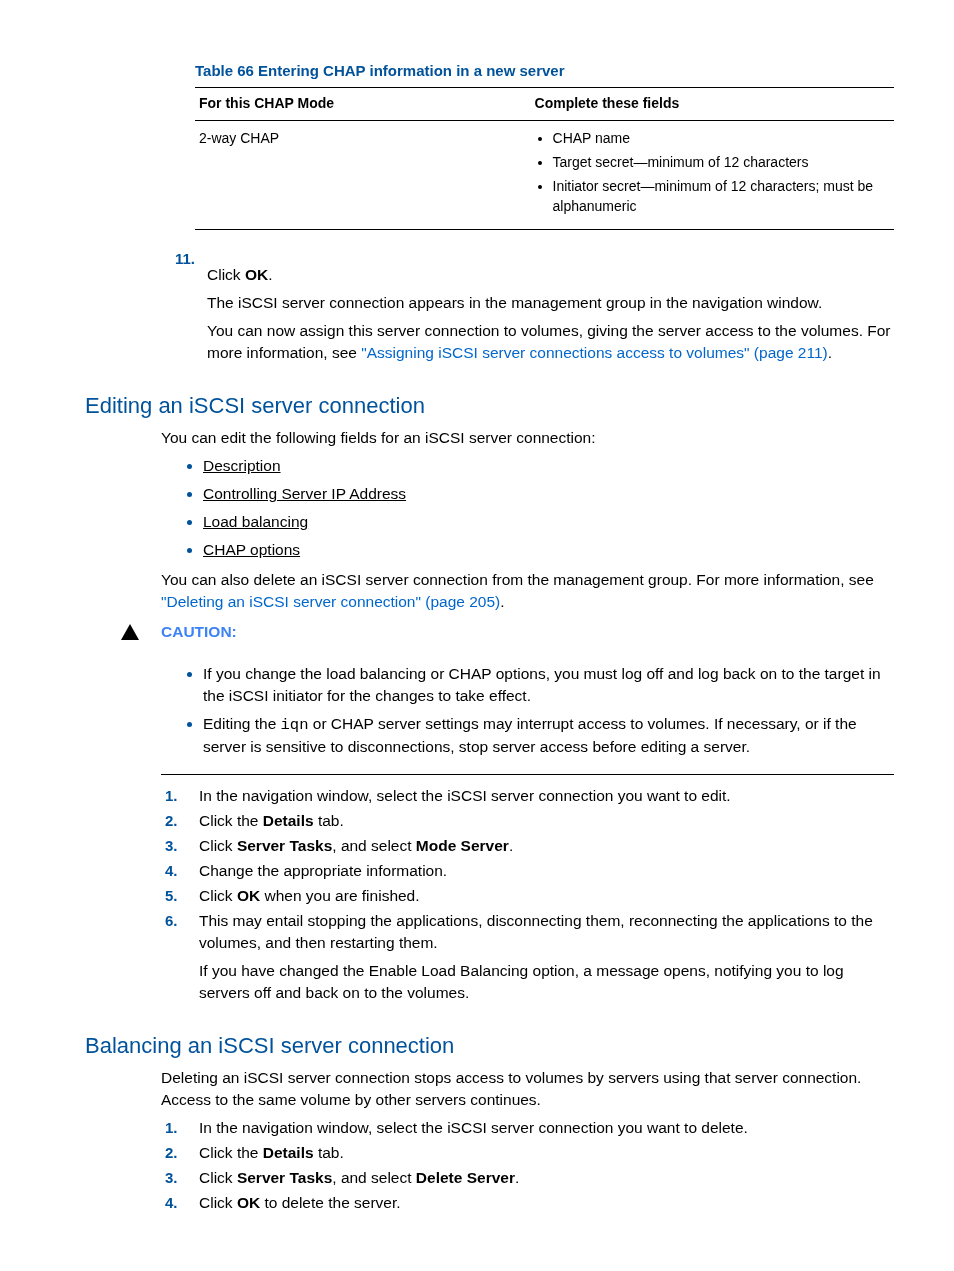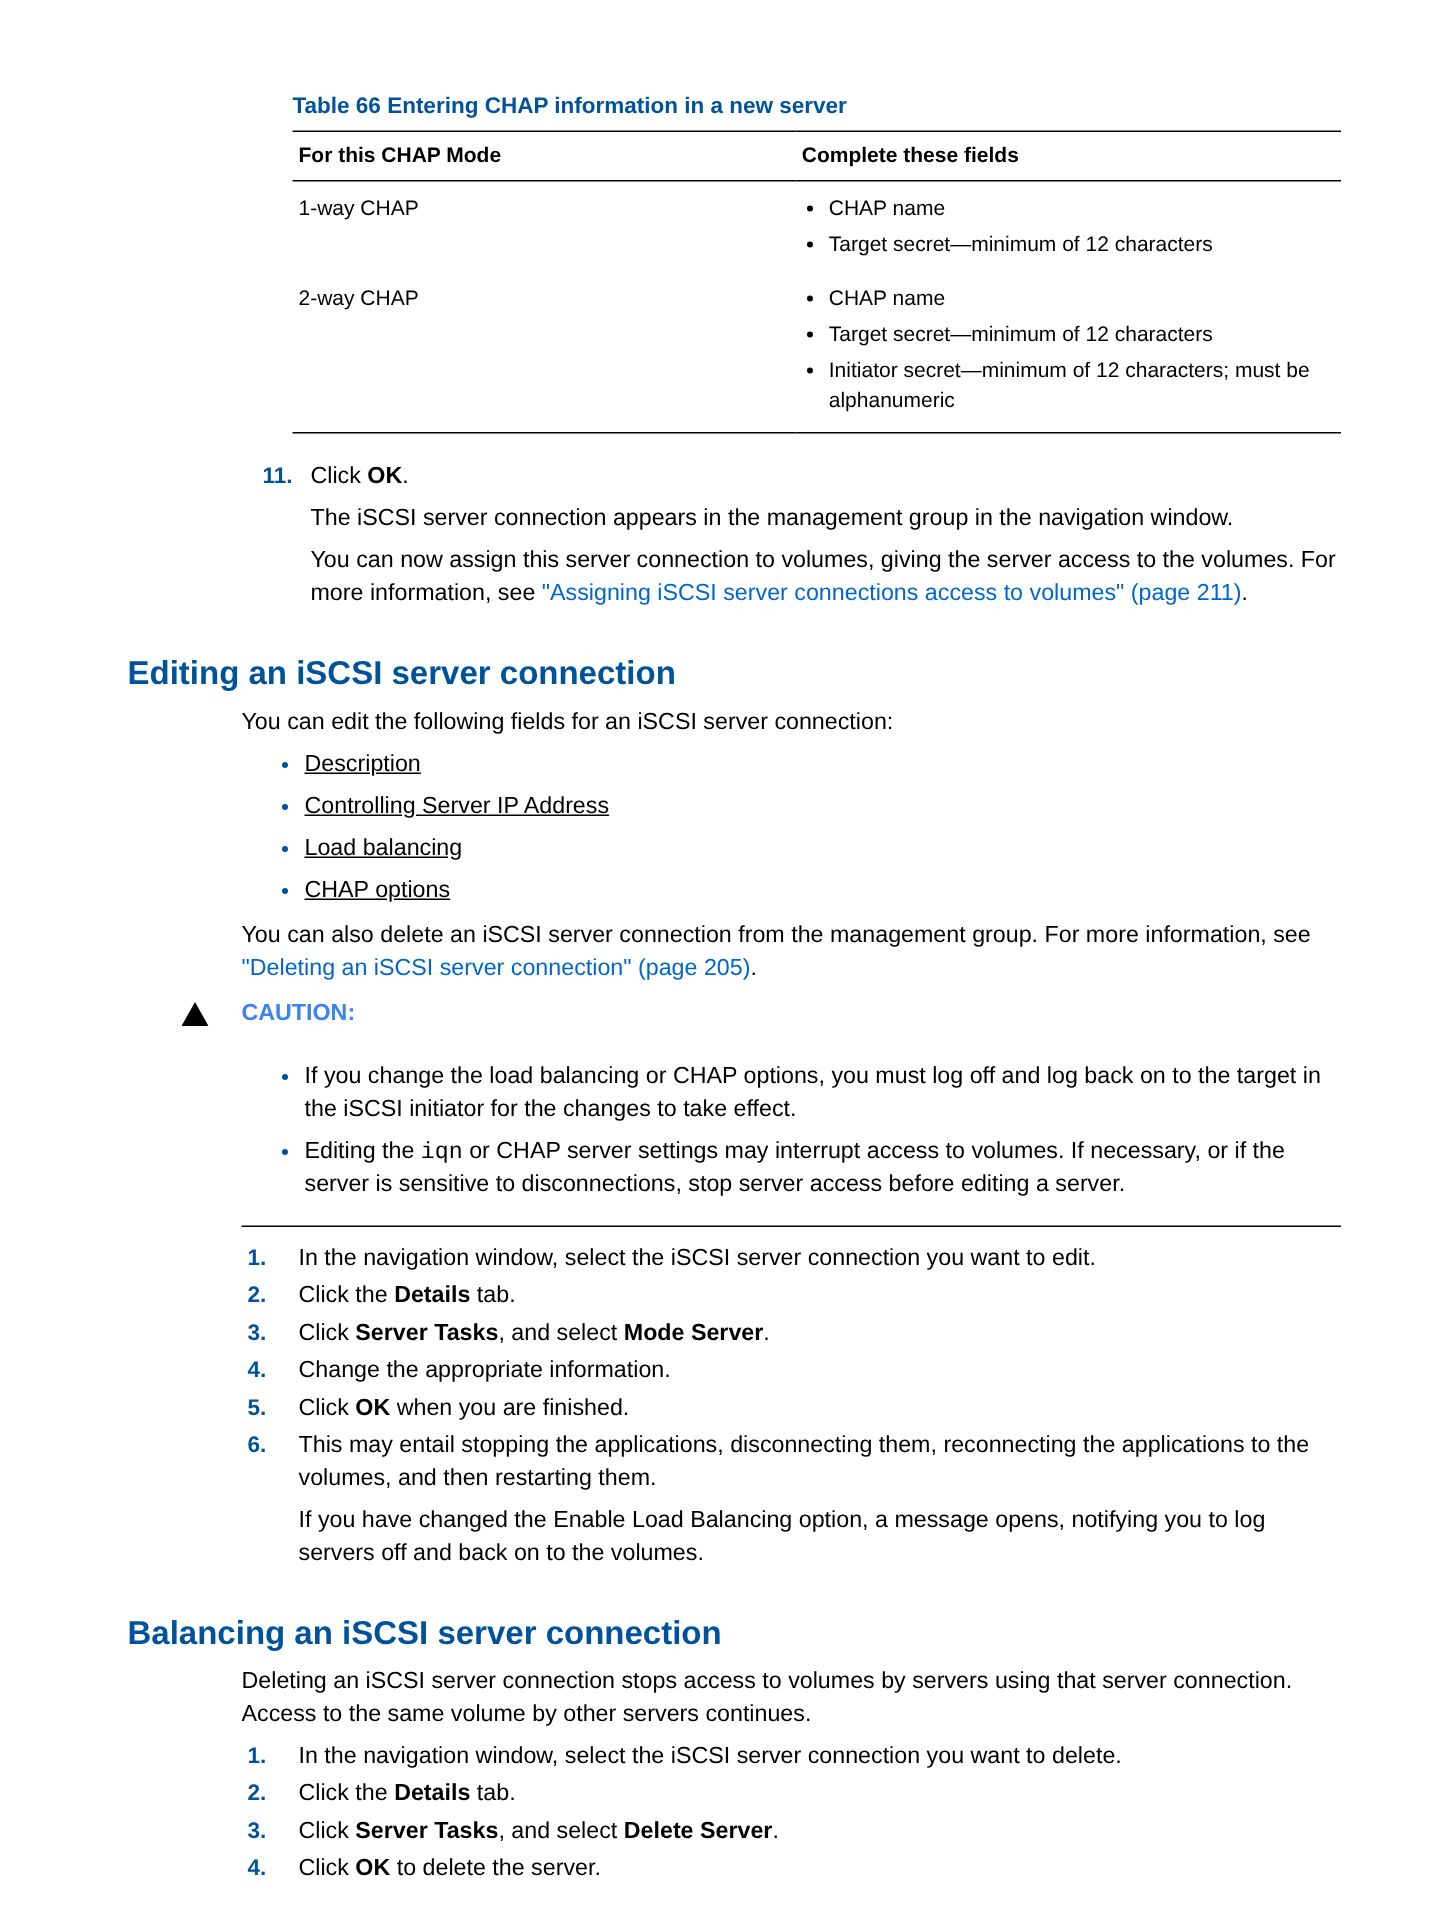--- a/index.html
+++ b/index.html
@@ -61,27 +61,28 @@
     color: #00529b;
     font-weight: bold;
     width: 34px;
     flex-shrink: 0;
     text-align: right;
     padding-right: 12px;
     font-size: 15px;
   }
   .step-body {
     flex: 1;
+    margin-top: 16px;
   }
   .step-body p {
     margin: 0 0 6px 0;
   }
   h2.section {
     color: #00529b;
-    font-weight: bold;
+    font-weight: normal;
     font-size: 22px;
     margin: 20px 0 6px 0;
   }
   .body-para {
     margin: 0 0 6px 0;
     padding-left: 76px;
   }
   ul.body-list {
     margin: 4px 0 8px 0;
     padding-left: 118px;
@@ -165,29 +166,20 @@
 
 <div class="table-caption">Table 66 Entering CHAP information in a new server</div>
 <table class="data">
   <thead>
     <tr>
       <th style="width:48%">For this CHAP Mode</th>
       <th>Complete these fields</th>
     </tr>
   </thead>
   <tbody>
-    <tr>
-      <td>1-way CHAP</td>
-      <td>
-        <ul>
-          <li>CHAP name</li>
-          <li>Target secret—minimum of 12 characters</li>
-        </ul>
-      </td>
-    </tr>
     <tr>
       <td>2-way CHAP</td>
       <td>
         <ul>
           <li>CHAP name</li>
           <li>Target secret—minimum of 12 characters</li>
           <li>Initiator secret—minimum of 12 characters; must be alphanumeric</li>
         </ul>
       </td>
     </tr>

